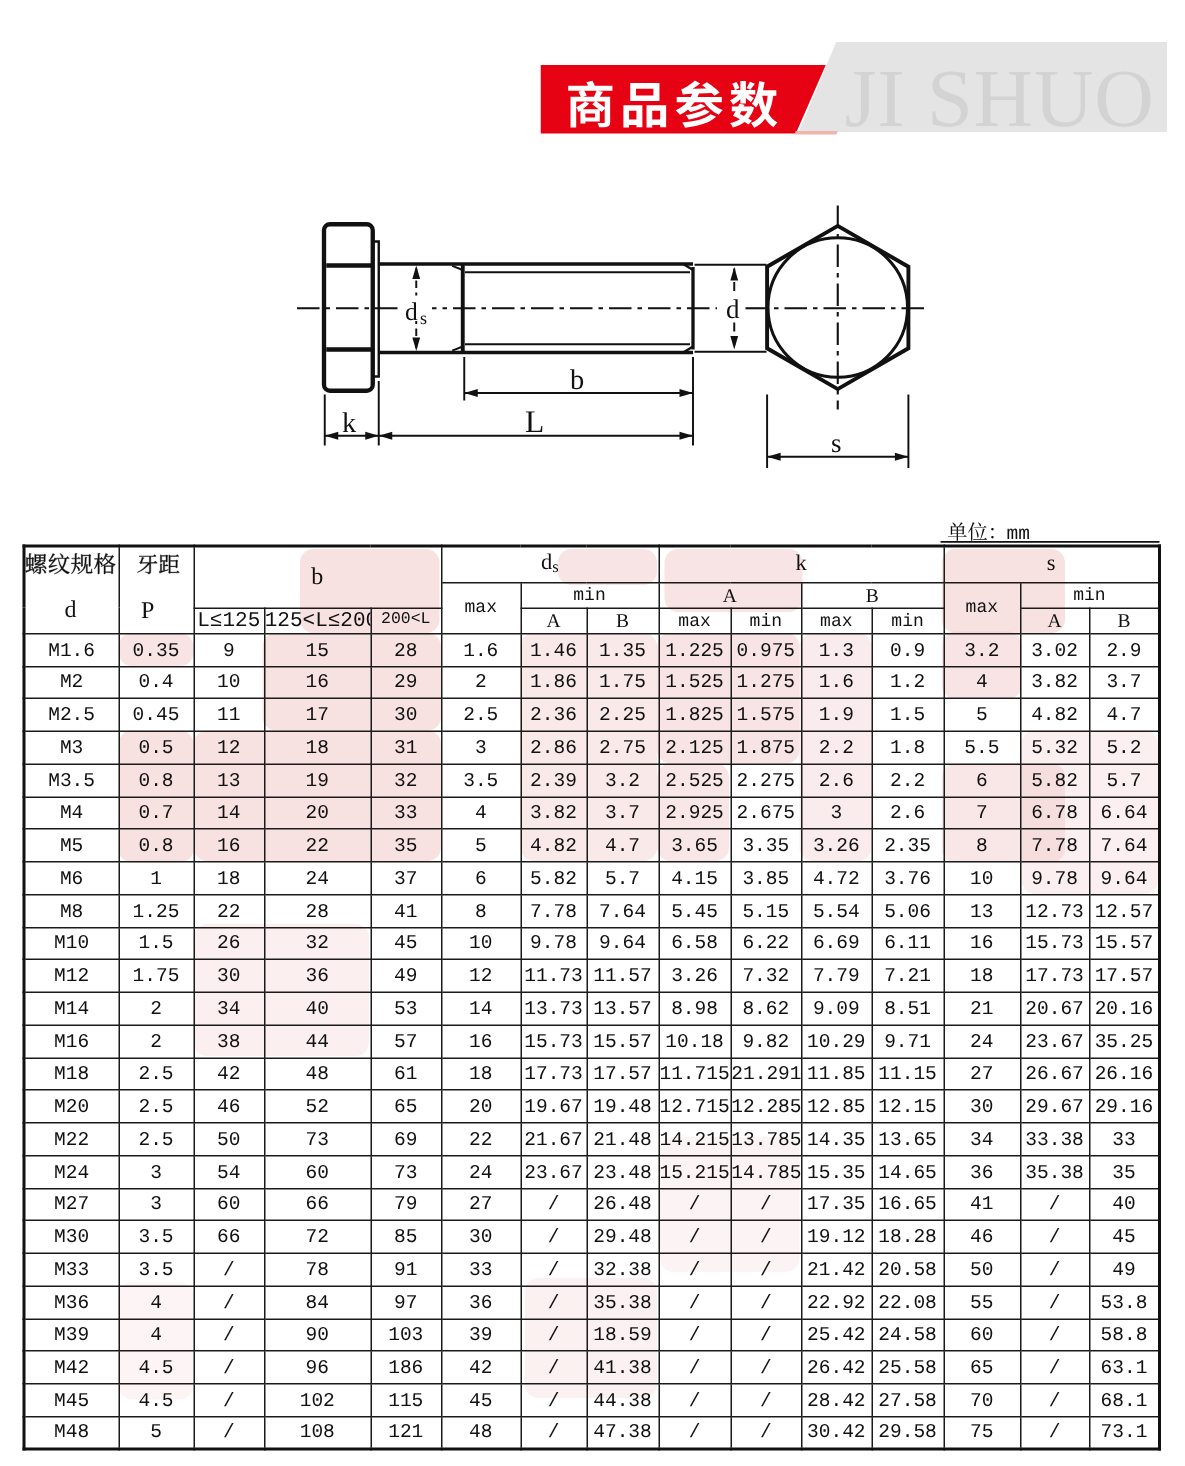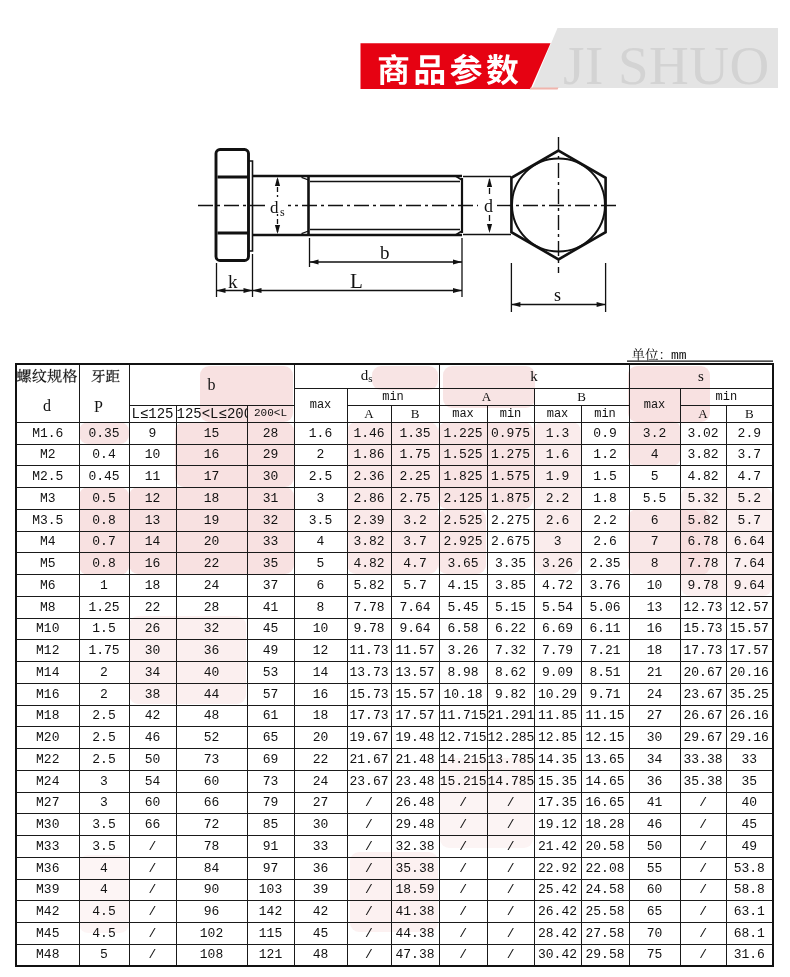--- a/index.html
+++ b/index.html
@@ -544,21 +544,21 @@
           <td>24.58</td>
           <td>60</td>
           <td>/</td>
           <td>58.8</td>
         </tr>
 <tr class="d">
           <td>M42</td>
           <td>4.5</td>
           <td>/</td>
           <td>96</td>
-          <td>142</td>
+          <td>186</td>
           <td>42</td>
           <td>/</td>
           <td>41.38</td>
           <td>/</td>
           <td>/</td>
           <td>26.42</td>
           <td>25.58</td>
           <td>65</td>
           <td>/</td>
           <td>63.1</td>
@@ -588,21 +588,21 @@
           <td>121</td>
           <td>48</td>
           <td>/</td>
           <td>47.38</td>
           <td>/</td>
           <td>/</td>
           <td>30.42</td>
           <td>29.58</td>
           <td>75</td>
           <td>/</td>
-          <td>31.6</td>
+          <td>73.1</td>
         </tr>
 </tbody>
     </table>
 
 <svg class="abs" style="left:0;top:360" width="200" height="60" viewBox="0 360 200 60">
       <g stroke="#111" stroke-width="16">
 
 <path transform="translate(16.5,381.5) scale(0.01500,-0.01500)" d="M782 140 770 131C818 91 875 20 887 -37C954 -83 998 63 782 140ZM617 108 536 148C504 92 436 10 371 -41L383 -54C460 -14 538 50 581 99C602 95 610 98 617 108ZM443 809V448H453C482 448 501 462 501 467V497H633C595 460 521 401 460 380C453 377 440 374 440 374L473 308C479 311 485 316 489 324C555 332 620 341 675 349C600 303 513 258 439 233C429 229 411 226 411 226L446 155C452 158 458 163 463 173C531 180 596 187 655 195V11C655 -1 651 -6 635 -6C618 -6 536 0 536 0V-15C574 -19 596 -27 608 -37C619 -47 623 -64 624 -82C704 -73 716 -39 716 10V204L866 226C884 201 899 176 907 153C969 111 1011 241 794 324L783 315C804 297 828 272 850 246C721 237 597 229 508 226C638 273 777 340 855 389C877 381 892 388 898 395L822 451C798 431 763 406 723 379L528 373C584 397 640 428 677 453C700 446 714 454 718 463L662 497H852V459H861C888 459 911 473 911 477V745C931 748 941 754 947 762L878 815L849 779H513ZM645 526H501V625H645ZM702 526V625H852V526ZM645 655H501V749H645ZM702 655V749H852V655ZM34 64 75 -14C84 -11 92 -2 96 10C200 51 284 88 349 119C356 92 360 66 360 42C414 -13 476 114 319 242L305 237C318 210 332 176 343 141L255 117V310H327V270H336C353 270 379 284 380 290V597C399 600 414 607 421 615L350 669L318 635H254V798C279 802 289 811 291 825L197 835V635H134L74 663V251H83C107 251 129 265 129 271V310H196V102C127 84 69 71 34 64ZM199 605V339H129V605ZM252 605H327V339H252Z" fill="#111"></path>
         <path transform="translate(31.8,381.5) scale(0.01500,-0.01500)" d="M555 835 544 829C579 786 619 716 627 661C692 608 752 748 555 835ZM53 68 98 -19C107 -16 115 -7 119 5C257 66 361 121 435 161L431 174C280 127 123 83 53 68ZM323 789 227 833C201 758 130 616 71 558C65 553 47 549 47 549L82 460C88 462 94 467 100 475C155 491 211 507 253 521C201 433 132 338 75 285C68 280 46 275 46 275L82 187C90 190 98 196 105 207C229 244 340 284 402 305L400 320C294 303 189 288 118 279C212 366 316 492 370 578C390 574 404 581 409 590L318 645C307 618 290 586 271 551L103 543C170 608 245 705 286 774C307 772 318 780 323 789ZM876 700 827 638H390L398 608H461C488 430 532 283 605 168C532 74 430 -4 290 -67L298 -81C446 -29 555 39 636 124C703 36 791 -31 906 -76C917 -42 941 -20 969 -14L971 -3C852 31 756 93 680 176C768 292 814 435 837 608H939C953 608 964 613 966 624C932 657 876 700 876 700ZM643 221C564 326 512 459 482 608H765C749 459 712 331 643 221Z" fill="#111"></path>
         <path transform="translate(47.1,381.5) scale(0.01500,-0.01500)" d="M774 335 691 345V9C691 -31 702 -46 762 -46H832C941 -46 966 -33 966 -9C966 2 963 9 943 16L941 152H928C919 96 909 35 903 20C899 11 897 9 888 8C880 7 860 7 831 7H772C747 7 744 11 744 24V312C763 314 773 323 774 335ZM731 654 637 664C636 352 646 107 311 -61L323 -78C696 81 690 328 697 628C720 630 729 641 731 654ZM291 828 192 838V625H46L54 595H192V531C192 491 191 451 189 410H26L34 381H187C175 218 138 56 30 -65L44 -76C156 16 210 145 235 280C290 225 343 142 348 74C417 15 471 190 239 304C243 329 246 355 249 381H426C440 381 449 386 451 397C422 425 374 462 374 462L332 410H251C254 450 255 491 255 530V595H407C421 595 429 600 431 611C404 639 357 674 357 674L317 625H255V800C281 804 288 814 291 828ZM533 280V734H814V260H824C846 260 876 277 877 283V726C894 729 908 736 913 743L840 801L805 763H538L470 795V257H481C509 257 533 272 533 280Z" fill="#111"></path>

